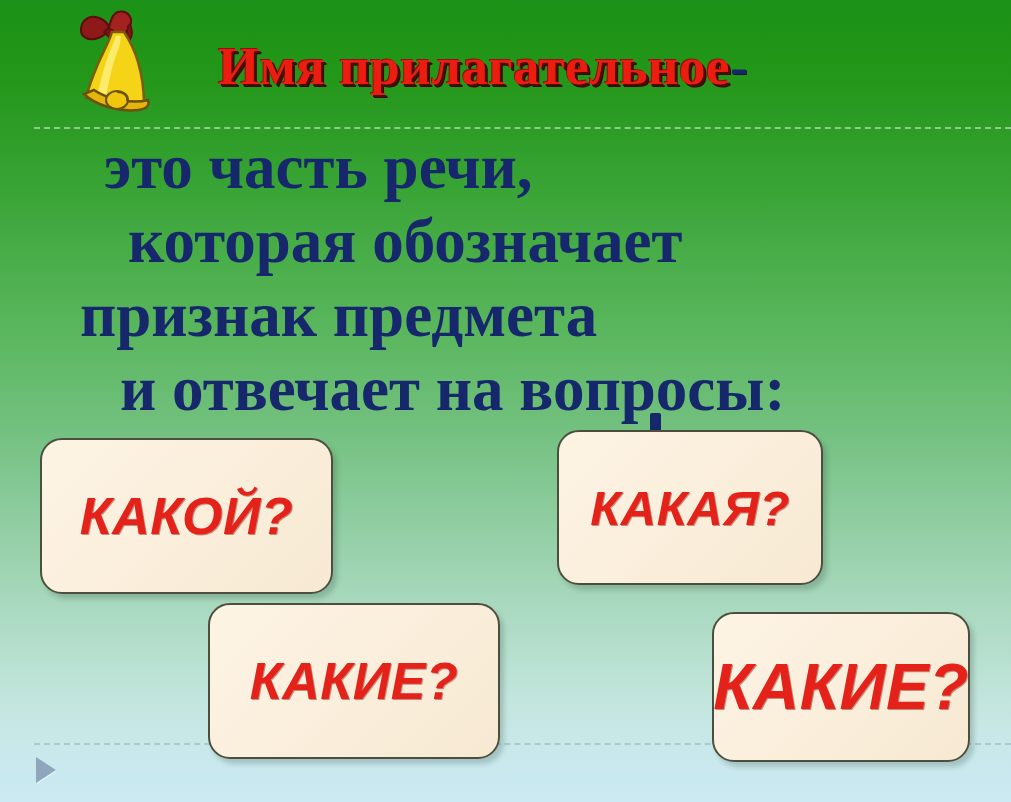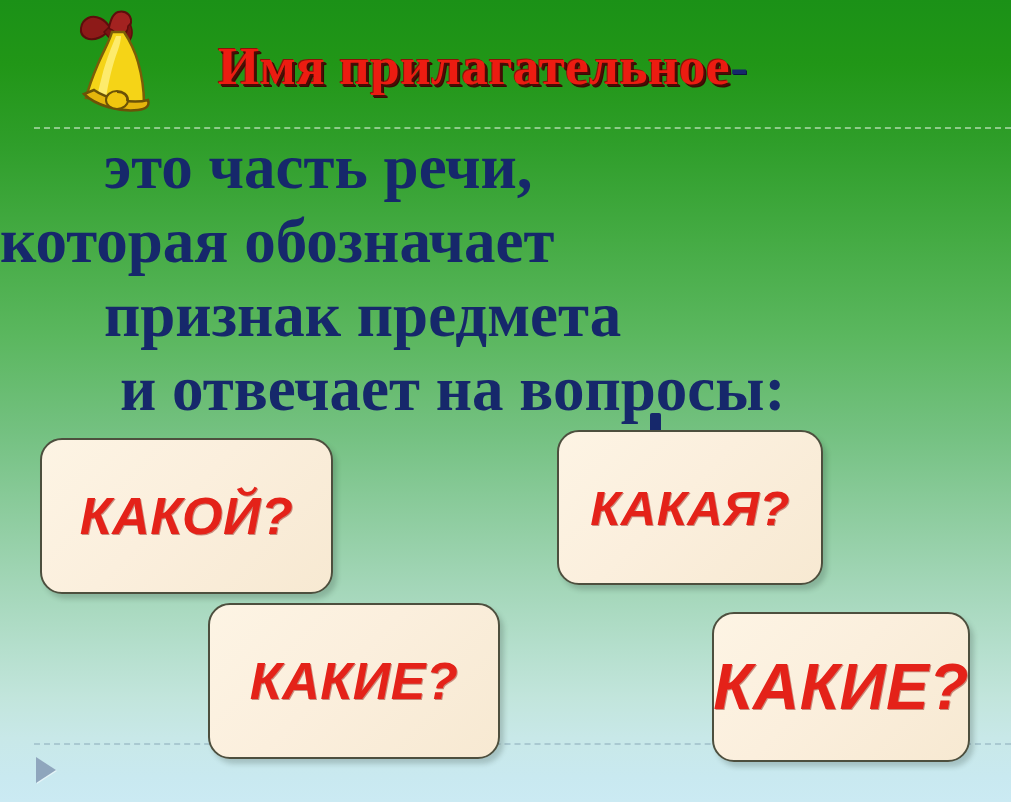--- a/index.html
+++ b/index.html
@@ -85,22 +85,22 @@
     width: 1011px;
     color: #16286b;
     font-family: "Liberation Serif", "DejaVu Serif", serif;
     font-weight: bold;
     font-size: 63px;
     line-height: 74px;
     letter-spacing: 0px;
   }
   .body-text .ln { display: block; white-space: nowrap; }
   .body-text .ln1 { padding-left: 104px; }
-  .body-text .ln2 { }
-  .body-text .ln3 { padding-left: 104px; }
+  .body-text .ln2 { padding-left: 128px; }
+  .body-text .ln3 { padding-left: 80px; }
   .body-text .ln4 { padding-left: 120px; }
 
   
   .qcard {
     position: absolute;
     box-sizing: border-box;
     background:
       linear-gradient(135deg, #fdf4e4 0%, #fbefdd 45%, #f7e9d2 100%);
     border: 2px solid #4d4f3e;
     border-radius: 22px;

